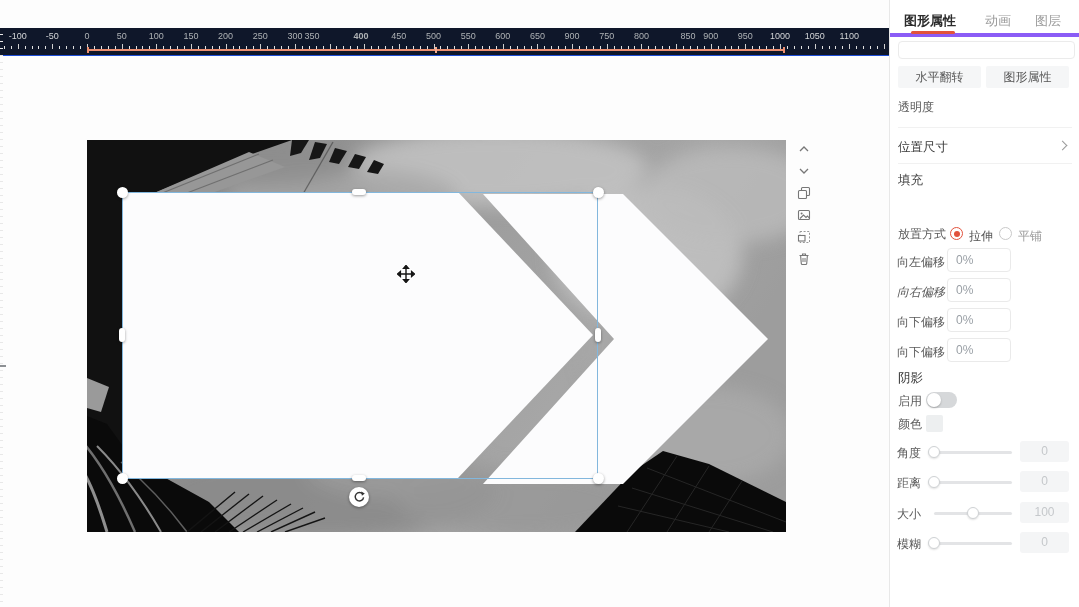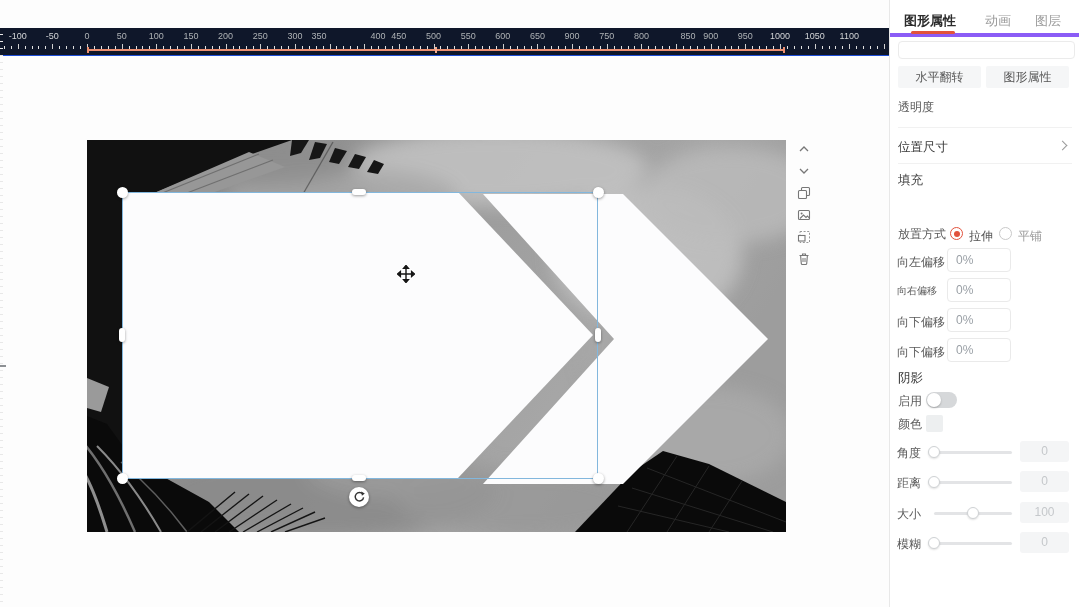--- a/index.html
+++ b/index.html
@@ -237,22 +237,22 @@
         <div class="rtick major" style="left: 883.95px;"></div>
         <span class="rlabel muted" style="left: 17.7px;">-100</span>
         <span class="rlabel muted" style="left: 52.35px;">-50</span>
         <span class="rlabel" style="left: 87px;">0</span>
         <span class="rlabel" style="left: 121.65px;">50</span>
         <span class="rlabel" style="left: 156.3px;">100</span>
         <span class="rlabel" style="left: 190.95px;">150</span>
         <span class="rlabel" style="left: 225.6px;">200</span>
         <span class="rlabel" style="left: 260.25px;">250</span>
         <span class="rlabel" style="left: 294.9px;">300</span>
-        <span class="rlabel" style="left: 319px;">350</span>
-        <span class="rlabel" style="left: 378px;">400</span>
+        <span class="rlabel" style="left: 312px;">350</span>
+        <span class="rlabel" style="left: 361px; font-weight: bold;">400</span>
         <span class="rlabel" style="left: 398.85px;">450</span>
         <span class="rlabel" style="left: 433.5px;">500</span>
         <span class="rlabel" style="left: 468.15px;">550</span>
         <span class="rlabel" style="left: 502.8px;">600</span>
         <span class="rlabel" style="left: 537.45px;">650</span>
         <span class="rlabel" style="left: 572.1px;">900</span>
         <span class="rlabel" style="left: 606.75px;">750</span>
         <span class="rlabel" style="left: 641.4px;">800</span>
         <span class="rlabel" style="left: 688px;">850</span>
         <span class="rlabel" style="left: 710.7px;">900</span>
@@ -534,21 +534,21 @@
   <div class="chev-right"></div>
 
 
   <div class="radio on" style="left:950px; top:227px;"></div>
   <span style="position:absolute; left:969px; top:228px; font-size:12px; color:#555;">拉伸</span>
   <div class="radio" style="left:999px; top:227px;"></div>
   <span style="position:absolute; left:1018px; top:228px; font-size:12px; color:#9b9b9b;">平铺</span>
 
   <span style="position:absolute; left:897px; top:254px; font-size:12px; color:#5a5a5a;">向左偏移</span>
   <input class="offset-input" style="top: 248px;" value="0%">
-  <span style="position:absolute; left:897px; top:284px; font-size:10px; color:#5a5a5a;">向右偏移</span>
+  <span style="position:absolute; left:897px; top:284px; font-size:12px; color:#5a5a5a;font-style:italic;">向右偏移</span>
   <input class="offset-input" style="top: 278px;" value="0%">
   <span style="position:absolute; left:897px; top:314px; font-size:12px; color:#5a5a5a;">向下偏移</span>
   <input class="offset-input" style="top: 308px;" value="0%">
   <span style="position:absolute; left:897px; top:344px; font-size:12px; color:#5a5a5a;">向下偏移</span>
   <input class="offset-input" style="top: 338px;" value="0%">
 
   <div class="toggle">
       <div class="knob"></div>
     </div>
   <div class="swatch"></div>

